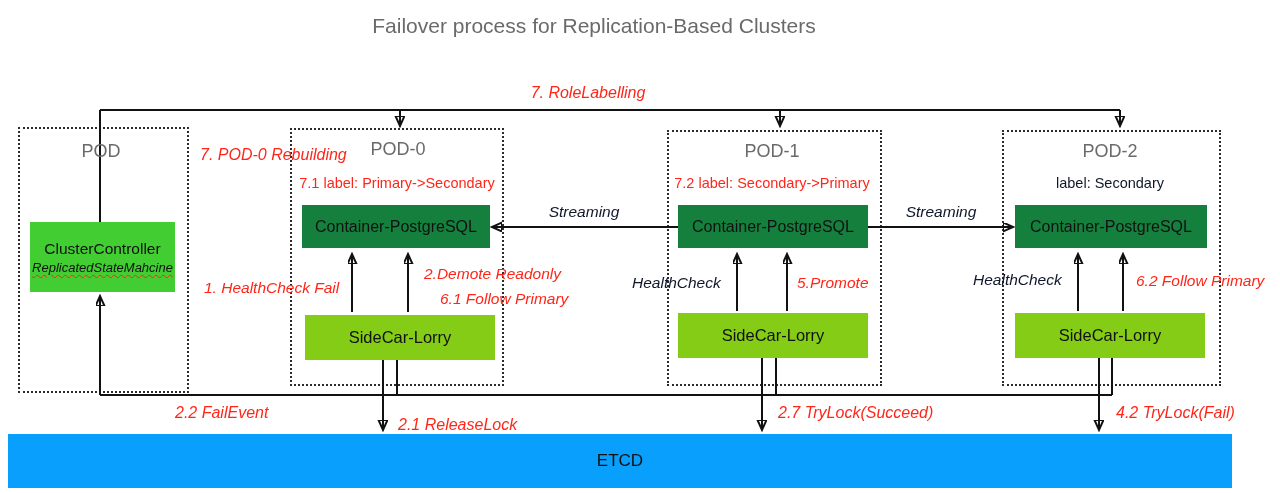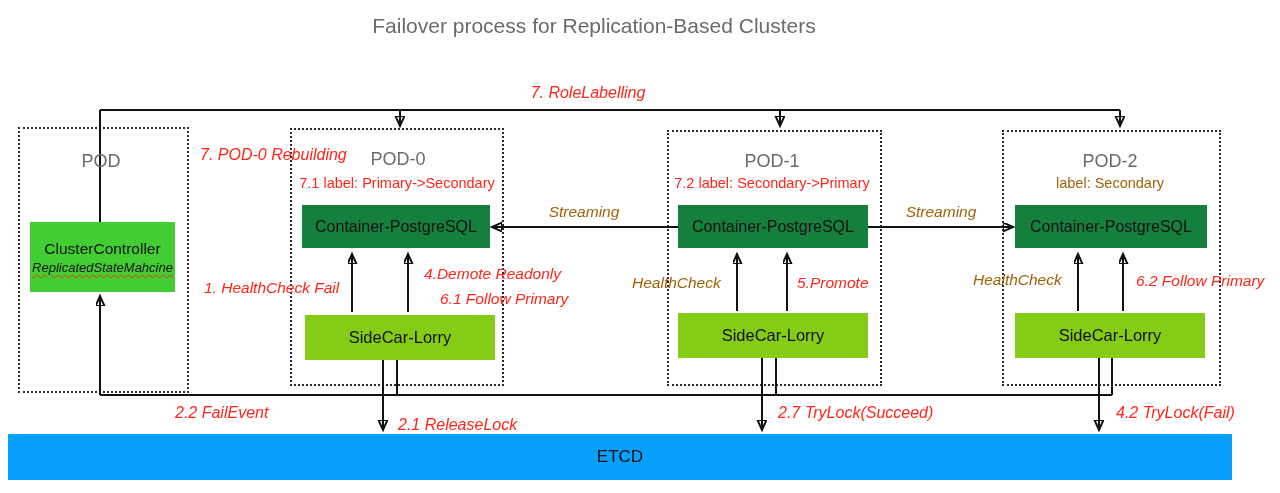--- a/index.html
+++ b/index.html
@@ -5,23 +5,23 @@
   html,body{margin:0;padding:0;background:#ffffff;}
   #stage{
     position:relative;width:1280px;height:493px;background:#ffffff;overflow:hidden;
     font-family:"Liberation Sans", sans-serif;color:#111;
   }
   .abs{position:absolute;}
   .ctr{transform:translateX(-50%);white-space:nowrap;}
   .title{font-size:21px;color:#6a6a6a;}
   .subtitle{font-size:17px;color:#6a6a6a;}
   .pod-box{position:absolute;border:2px dotted #2b2b2b;background:transparent;}
-  .pod-title{font-size:18px;color:#6a6a6a;margin-top:10px;}
+  .pod-title{font-size:18px;color:#6a6a6a;}
   .red{color:#ff2619;}
-  .gray{color:#a16207;}
+  .gray{color:#0f172a;}
   .ann{font-size:16px;font-style:italic;white-space:nowrap;}
   .role-label{font-size:14.5px;white-space:nowrap;text-align:right;}
   .node{position:absolute;display:flex;flex-direction:column;align-items:center;justify-content:center;text-align:center;}
   .controller{background:#42ce33;}
   .controller .main{font-size:15.5px;color:#111;}
   .controller .sub{
     font-size:13px;font-style:italic;color:#111;margin-top:2px;
     text-decoration:underline wavy #ff2619 1px;text-underline-offset:2px;
   }
   .container-box{background:#15803d;font-size:16px;}
@@ -109,31 +109,31 @@
     <div>SideCar-Lorry</div>
   </div>
 
   <div class="abs ctr ann red" style="left:588px;top:84px;">7. RoleLabelling</div>
   <div class="abs ann red" style="left:200px;top:146px;">7. POD-0 Rebuilding</div>
 
   <div class="abs ctr ann gray" style="left:584px;top:203px;font-size:15.5px;">Streaming</div>
   <div class="abs ctr ann gray" style="left:941px;top:203px;font-size:15.5px;">Streaming</div>
 
   <div class="abs ann red" style="left:204px;top:279px;font-size:15.5px;">1. HealthCheck Fail</div>
-  <div class="abs ann red" style="left:424px;top:265px;font-size:15.5px;">4.Demote Readonly</div>
+  <div class="abs ann red" style="left:424px;top:265px;font-size:15.5px;">2.Demote Readonly</div>
   <div class="abs ann red" style="left:424px;top:290px;font-size:15.5px;margin-left:16px;">6.1 Follow Primary</div>
 
   <div class="abs ann gray" style="left:632px;top:274px;font-size:15.5px;">HealthCheck</div>
   <div class="abs ann red" style="left:797px;top:274px;font-size:15.5px;">5.Promote</div>
 
   <div class="abs ann gray" style="left:973px;top:271px;font-size:15.5px;">HealthCheck</div>
   <div class="abs ann red" style="left:1136px;top:272px;font-size:15.5px;">6.2 Follow Primary</div>
 
   <div class="abs ann red" style="left:175px;top:404px;">2.2 FailEvent</div>
   <div class="abs ann red" style="left:398px;top:416px;">2.1 ReleaseLock</div>
   <div class="abs ann red" style="left:778px;top:404px;">2.7 TryLock(Succeed)</div>
   <div class="abs ann red" style="left:1116px;top:404px;">4.2 TryLock(Fail)</div>
 
-  <div class="etcd-bar" style="left:8px;top:434px;width:1224px;height:46px;">
+  <div class="etcd-bar" style="left:8px;top:434px;width:1224px;height:54px;">
     <div>ETCD</div>
   </div>
 
 </div>
 
 </body></html>

